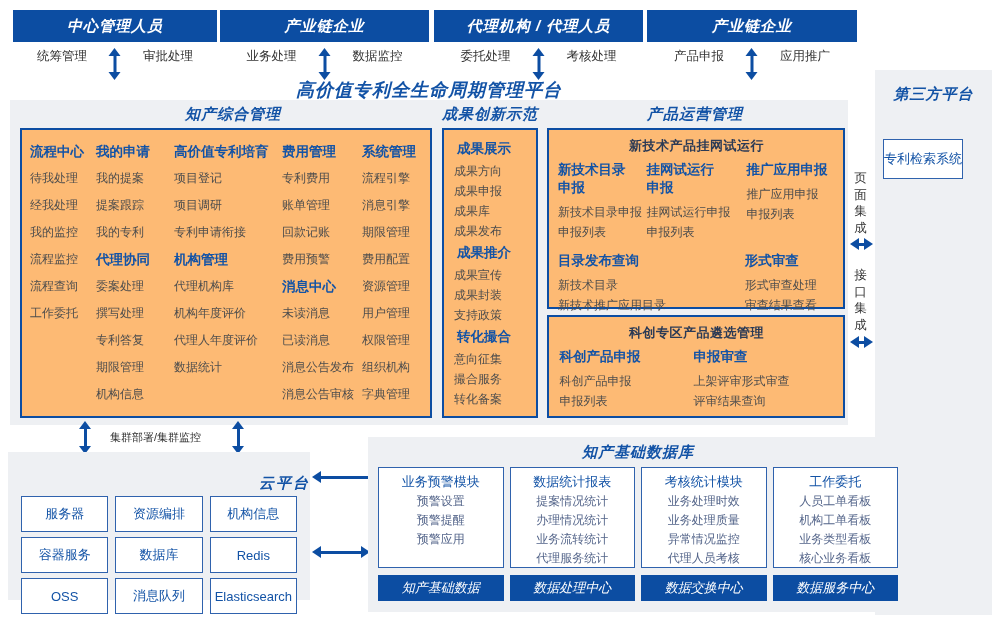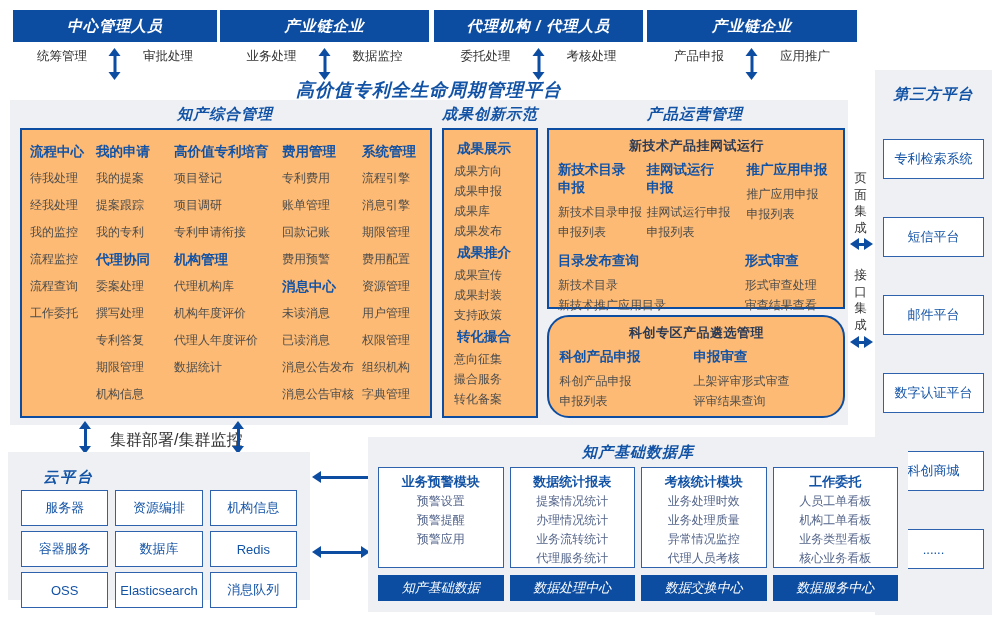--- a/index.html
+++ b/index.html
@@ -42,38 +42,38 @@
   #main-title{position:absolute;left:0;top:78px;width:858px;text-align:center;
     font-size:18px;font-weight:bold;font-style:italic;color:var(--head);letter-spacing:1px;}
 
   
   #main-panel{position:absolute;left:10px;top:100px;width:838px;height:325px;background:var(--panel);}
   .phdr{position:absolute;top:105px;height:22px;text-align:center;font-size:15px;
     font-weight:bold;font-style:italic;color:var(--head);letter-spacing:1px;}
   .wbox{position:absolute;background:#fdba74;border:2px solid var(--blue);}
 
   
-  #hdrA{left:18px;width:414px;}
+  #hdrA{left:26px;width:414px;}
   #boxA{left:20px;top:128px;width:412px;height:290px;}
   #boxA .cols{display:flex;padding:8px 4px 0 8px;}
   #boxA .col{flex:0 0 auto;}
   #boxA .c0{width:66px}#boxA .c1{width:78px}#boxA .c2{width:108px}#boxA .c3{width:80px}#boxA .c4{width:66px}
   #boxA .grp-t{font-size:13.5px;font-weight:bold;color:var(--head);line-height:27px;white-space:nowrap;}
   #boxA .itm{font-size:12px;color:var(--item);line-height:27px;white-space:nowrap;}
 
   
   #hdrB{left:440px;width:100px;}
   #boxB{left:442px;top:128px;width:96px;height:290px;padding:7px 0 0 8px;}
   #boxB .grp-t{font-size:13.5px;font-weight:bold;color:var(--head);line-height:24px;padding-left:5px;white-space:nowrap;}
   #boxB .itm{font-size:12px;color:var(--item);line-height:20px;padding-left:2px;white-space:nowrap;}
 
   
   #hdrC{left:545px;width:300px;}
   #boxC1{left:547px;top:128px;width:298px;height:181px;padding:6px 8px 0 9px;}
-  #boxC2{left:547px;top:315px;width:298px;height:103px;padding:6px 8px 0 9px;border-radius:22px;}
+  #boxC2{left:547px;top:315px;width:298px;height:103px;padding:6px 8px 0 9px;}
   .sub-title{text-align:center;font-size:13px;font-weight:bold;color:#2b3a55;line-height:20px;letter-spacing:0.5px;}
   .crow{display:flex;margin-top:5px;justify-content:center;}
   .cgrp .grp-t{font-size:13.5px;font-weight:bold;color:var(--head);line-height:18px;margin-bottom:5px;}
   .cgrp .grp-t.narrow{width:72px;}
   .cgrp .itm{font-size:12px;color:var(--item);line-height:20px;white-space:nowrap;}
   .cg0{width:92px}.cg1{width:104px}.cg2{width:92px}
   .cgwide{width:190px}
   .itm-inline{display:inline-block;font-size:12px;color:var(--item);line-height:20px;margin-right:13px;white-space:nowrap;}
 
   
@@ -81,48 +81,48 @@
     word-break:break-all;text-align:center;}
   #pg-label{left:853px;top:170px;}
   #api-label{left:853px;top:267px;}
   #pg-arrow{left:850px;top:238px;width:23px;}
   #api-arrow{left:850px;top:336px;width:23px;}
 
   
   #sidebar{position:absolute;left:875px;top:70px;width:117px;height:545px;background:var(--panel);}
   #sidebar .t{position:absolute;top:15px;left:0;width:100%;text-align:center;
     font-size:15px;font-weight:bold;font-style:italic;color:var(--head);letter-spacing:1px;}
-  #sidebar .list{position:absolute;top:69px;left:8px;right:8px;display:flex;flex-direction:column;gap:38px;}
+  #sidebar .list{position:absolute;top:69px;left:8px;right:8px;display:flex;flex-direction:row;gap:38px;}
   #sidebar .sb-box{height:40px;background:#fff;border:1.5px solid #2f62ad;color:var(--head);
     font-size:13px;display:flex;align-items:center;justify-content:center;white-space:nowrap;}
 
   
-  #cluster-label{position:absolute;left:110px;top:430px;width:140px;font-size:16px;color:#333;}
+  #cluster-label{position:absolute;left:110px;top:430px;width:140px;font-size:11px;color:#333;}
   #cl-arrow1{left:79px;top:421px;height:33px;}
   #cl-arrow2{left:232px;top:421px;height:33px;}
 
   
   #cloud{position:absolute;left:8px;top:452px;width:302px;height:148px;background:var(--panel);}
-  #cloud .t{text-align:left;font-size:15px;font-weight:bold;font-style:italic;color:var(--head);
-    line-height:26px;margin-top:12px;letter-spacing:2px;padding-left:35px;}
+  #cloud .t{text-align:right;font-size:15px;font-weight:bold;font-style:italic;color:var(--head);
+    line-height:26px;margin-top:18px;letter-spacing:2px;padding-left:35px;}
   #cloud .grid{display:grid;grid-template-columns:repeat(3,1fr);gap:5px 7px;padding:0 13px;}
   #cloud .cl-box{height:36px;background:#fff;border:1.5px solid #2f62ad;color:var(--head);
     font-size:13px;display:flex;align-items:center;justify-content:center;white-space:nowrap;}
 
   
   #cd-arrow1{left:312px;top:471px;width:58px;}
   #cd-arrow2{left:312px;top:546px;width:58px;}
 
   
   #dbpanel{position:absolute;left:368px;top:437px;width:540px;height:175px;background:var(--panel);}
   #dbpanel .t{text-align:center;font-size:15px;font-weight:bold;font-style:italic;color:var(--head);
     line-height:24px;margin-top:3px;letter-spacing:1px;}
   #dbpanel .mods{display:flex;gap:6px;padding:3px 10px 0 10px;}
   #dbpanel .mod{flex:1;height:101px;background:#fff;border:1.5px solid #2f62ad;padding-top:3px;}
-  #dbpanel .mod .mt{text-align:center;font-size:13px;font-weight:bold;color:var(--head);line-height:21px;white-space:nowrap;}
+  #dbpanel .mod .mt{text-align:center;font-size:13px;font-weight:normal;color:var(--head);line-height:21px;white-space:nowrap;}
   #dbpanel .mod .itm{text-align:center;font-size:12px;color:var(--dbitem);line-height:19px;white-space:nowrap;}
   #dbpanel .bars{display:flex;gap:6px;padding:7px 10px 0 10px;}
   #dbpanel .db-bar{flex:1;height:26px;background:var(--blue);color:#fff;font-size:13px;font-weight:normal;
     font-style:italic;display:flex;align-items:center;justify-content:center;white-space:nowrap;}
 </style>
 </head>
 <body>
 
 <div id="stage">
 
@@ -364,22 +364,22 @@
   <div id="cloud">
     <div class="t">云平台</div>
     <div class="grid">
         <div class="cl-box">服务器</div>
         <div class="cl-box">资源编排</div>
         <div class="cl-box">机构信息</div>
         <div class="cl-box">容器服务</div>
         <div class="cl-box">数据库</div>
         <div class="cl-box">Redis</div>
         <div class="cl-box">OSS</div>
+        <div class="cl-box">消息队列</div>
         <div class="cl-box">Elasticsearch</div>
-        <div class="cl-box">消息队列</div>
       </div>
   </div>
 
   <div class="ah left-only" id="cd-arrow1">
       <b class="s"></b>
     </div>
   <div class="ah" id="cd-arrow2">
       <b class="s"></b>
     </div>
 

